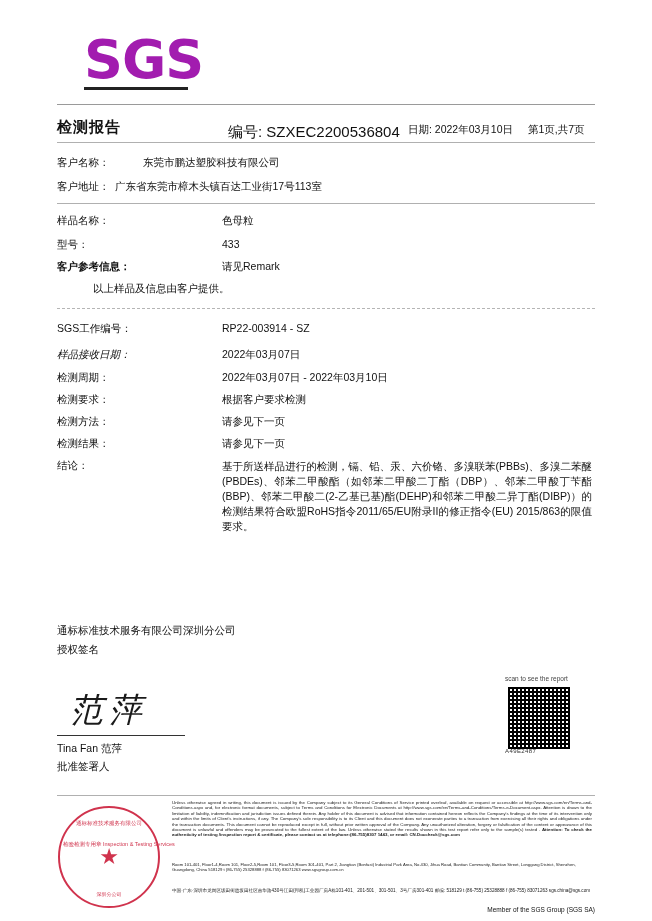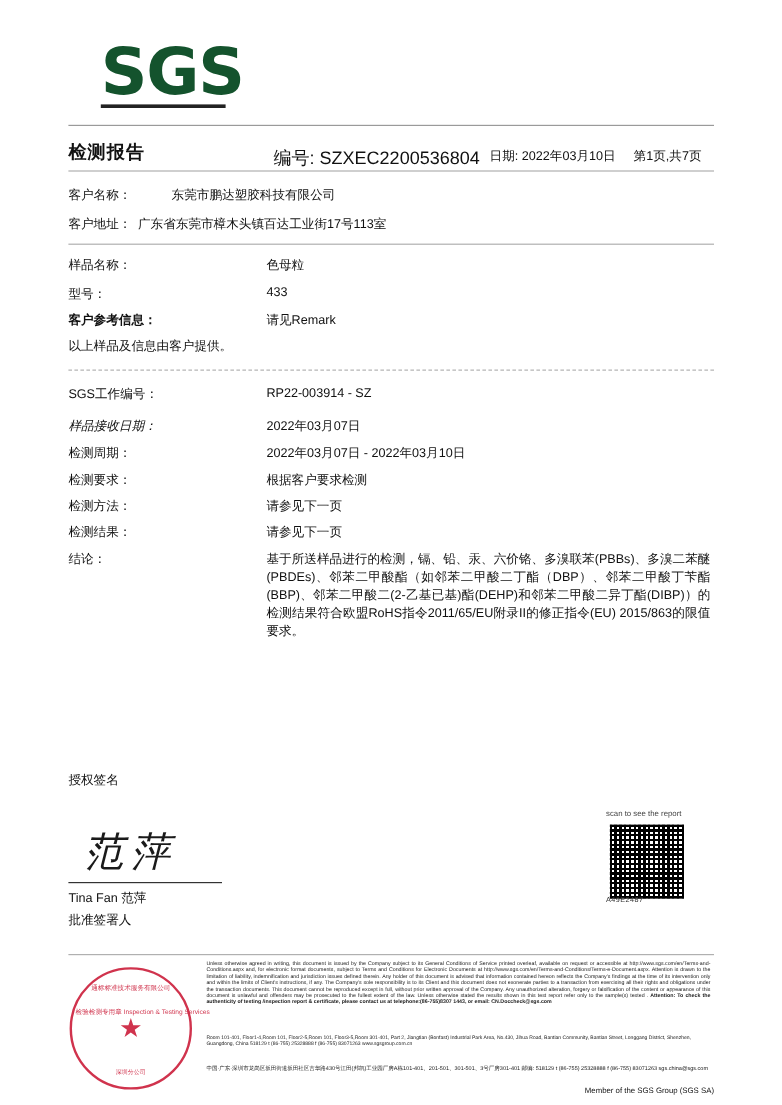--- a/index.html
+++ b/index.html
@@ -19,21 +19,21 @@
   }
   
   .logo {
     position: absolute;
     left: 84px;
     top: 28px;
     font-family: "DejaVu Sans", sans-serif;
     font-weight: bold;
     font-size: 54px;
     letter-spacing: -1px;
-    color: #14532d;
+    color: #a21caf;
   }
   .logo-underline {
     position: absolute;
     left: 84px;
     top: 87px;
     width: 104px;
     height: 3px;
     background: #222;
   }
   .header-rule {
@@ -313,21 +313,21 @@
 
   <div class="field-label" style="top:214px;">样品名称：</div>
   <div class="field-value" style="left:222px; top:214px;">色母粒</div>
 
   <div class="field-label" style="top:238px;">型号：</div>
   <div class="field-value" style="left:222px; top:238px;">433</div>
 
   <div class="field-label" style="top:260px;font-weight:bold;">客户参考信息：</div>
   <div class="field-value" style="left:222px; top:260px;">请见Remark</div>
 
-  <div class="note" style="top:282px;">以上样品及信息由客户提供。</div>
+  <div class="note" style="top:282px;margin-left:36px;">以上样品及信息由客户提供。</div>
 
   <div class="rule dashed" style="top:308px;"></div>
 
   <div class="field-label" style="top:322px;">SGS工作编号：</div>
   <div class="field-value" style="left:222px; top:322px;">RP22-003914 - SZ</div>
 
   <div class="field-label" style="top:348px;font-style:italic;">样品接收日期：</div>
   <div class="field-value" style="left:222px; top:348px;">2022年03月07日</div>
 
   <div class="field-label" style="top:371px;">检测周期：</div>
@@ -338,20 +338,21 @@
 
   <div class="field-label" style="top:415px;">检测方法：</div>
   <div class="field-value" style="left:222px; top:415px;">请参见下一页</div>
 
   <div class="field-label" style="top:437px;">检测结果：</div>
   <div class="field-value" style="left:222px; top:437px;">请参见下一页</div>
 
   <div class="field-label" style="top:459px;">结论：</div>
   <div class="conclusion" style="top:459px;">基于所送样品进行的检测，镉、铅、汞、六价铬、多溴联苯(PBBs)、多溴二苯醚(PBDEs)、邻苯二甲酸酯（如邻苯二甲酸二丁酯（DBP）、邻苯二甲酸丁苄酯(BBP)、邻苯二甲酸二(2-乙基已基)酯(DEHP)和邻苯二甲酸二异丁酯(DIBP)）的检测结果符合欧盟RoHS指令2011/65/EU附录II的修正指令(EU) 2015/863的限值要求。</div>
 
+  <div class="sig-company">通标标准技术服务有限公司深圳分公司</div>
   <div class="sig-auth">授权签名</div>
   <div class="sig-script">范萍</div>
   <div class="sig-line"></div>
   <div class="sig-name">Tina Fan 范萍</div>
   <div class="sig-role">批准签署人</div>
 
   <div class="qr-caption">scan to see the report</div>
   <div class="qr-box"></div>
   <div class="qr-code">A49E2487</div>
 

